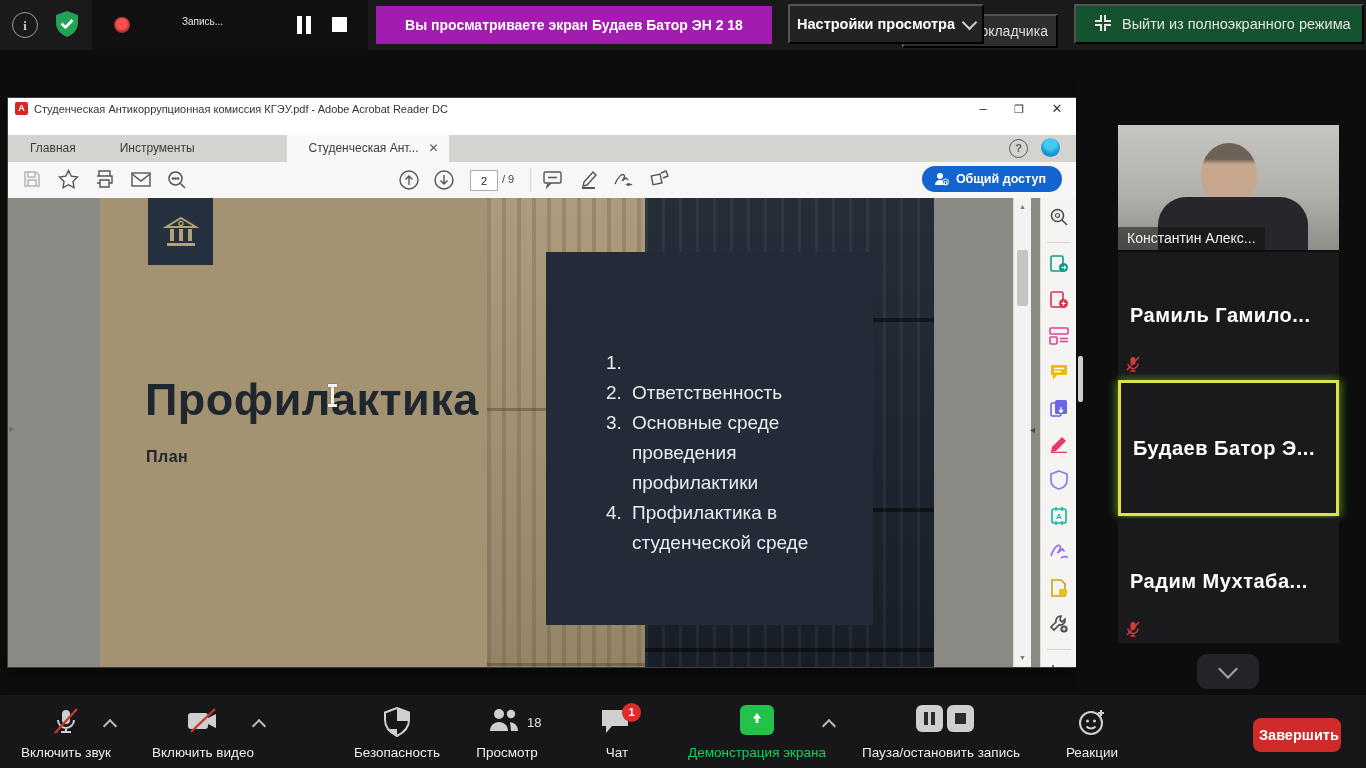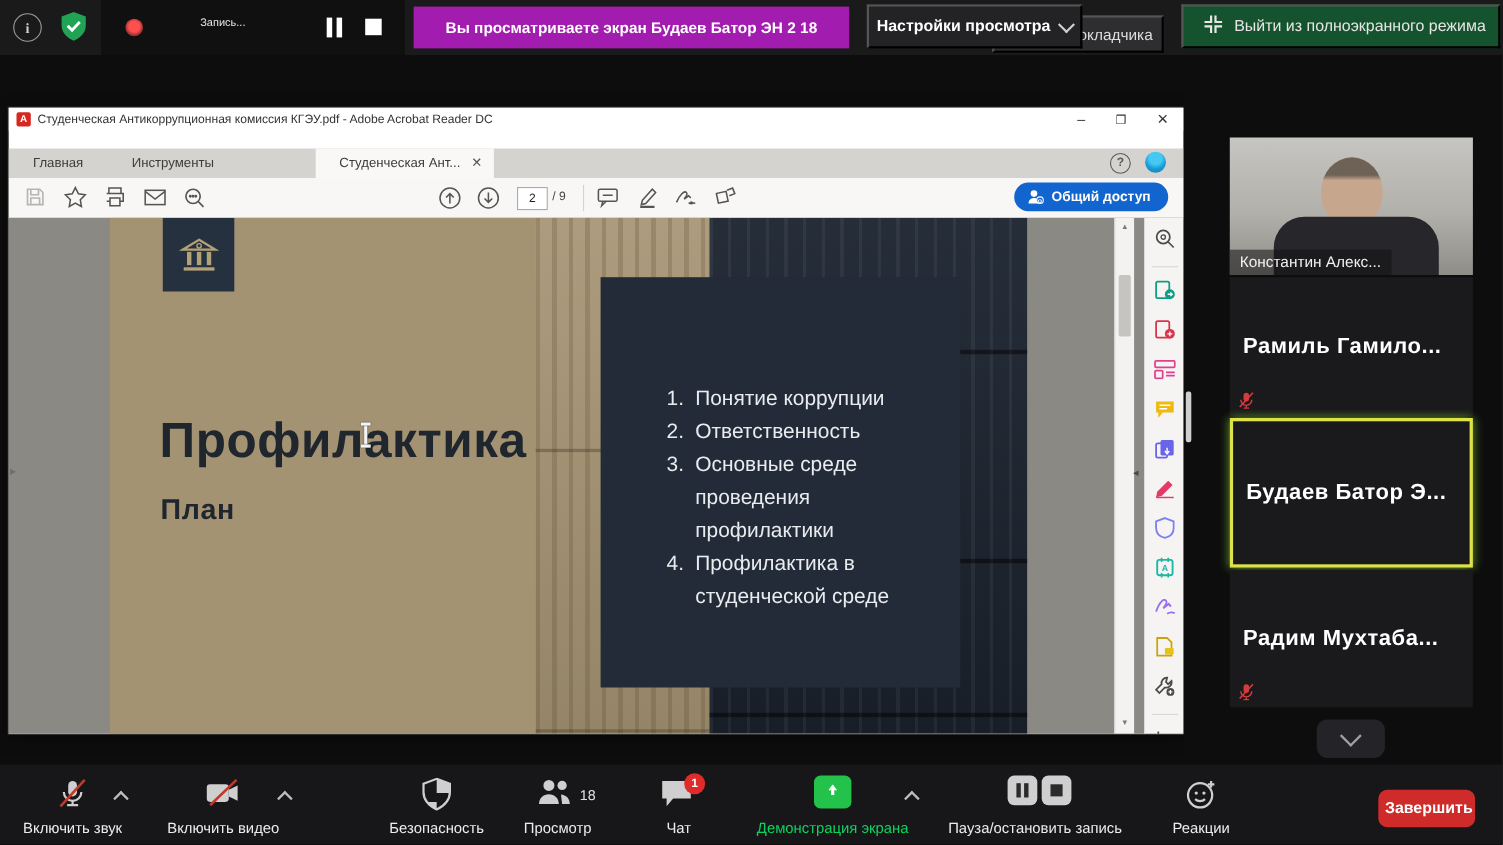--- a/index.html
+++ b/index.html
@@ -91,21 +91,21 @@
   .mid-band::after{content:"";position:absolute;left:0;right:0;top:210px;height:3px;background:rgba(60,48,28,.35);
     box-shadow:0 255px 0 rgba(60,48,28,.35);}
   .right-band{position:absolute;left:545px;top:0;width:289px;height:469px;background-color:#1d2531;
     background-image:repeating-linear-gradient(90deg,rgba(255,255,255,.05) 0 3px,rgba(0,0,0,0) 3px 17px),
       linear-gradient(180deg,rgba(255,255,255,.04),rgba(0,0,0,.18));}
   .right-band::after{content:"";position:absolute;left:0;right:0;top:120px;height:4px;background:rgba(0,0,0,.45);
     box-shadow:0 190px 0 rgba(0,0,0,.45),0 330px 0 rgba(0,0,0,.45);}
   .building-sq{position:absolute;left:48px;top:0;width:65px;height:67px;background:#26313f;
     display:flex;align-items:center;justify-content:center;}
   .slide-title{position:absolute;left:45px;top:176px;font-size:45px;font-weight:bold;color:#20262e;letter-spacing:.5px;}
-  .slide-subtitle{position:absolute;left:46px;top:250px;font-size:26px;font-weight:bold;color:#20262e;letter-spacing:.5px;}
+  .slide-subtitle{position:absolute;left:46px;top:250px;font-size:16px;font-weight:bold;color:#20262e;letter-spacing:.5px;}
   .ibeam{position:absolute;left:231px;top:188px;width:3px;height:19px;background:#f4f4f4;
     box-shadow:0 0 1px #000;}
   .ibeam::before,.ibeam::after{content:"";position:absolute;left:-3px;width:9px;height:3px;background:#f4f4f4;box-shadow:0 0 1px #000;}
   .ibeam::before{top:-2px}.ibeam::after{bottom:-2px}
   .panel{position:absolute;left:446px;top:54px;width:327px;height:373px;background:#222b37;
     padding:96px 0 0 60px;box-sizing:border-box;}
   .li-row{display:flex;color:#e9ecef;font-size:19px;line-height:30px;}
   .li-num{width:26px;flex:none;text-align:left;}
   .li-text{width:214px;}
 
@@ -312,21 +312,20 @@
               <rect x="25" y="13" width="4" height="12" fill="#b3a178"></rect>
               <rect x="4" y="27" width="28" height="3" fill="#b3a178"></rect>
             </svg>
         </div>
         <div class="slide-title">Профилактика</div>
         <span class="ibeam"></span>
         <div class="slide-subtitle">План</div>
         <div class="panel">
           <div class="li-row">
               <span class="li-num">1.</span>
-              <span class="li-text">Понятие коррупции</span>
             </div>
           <div class="li-row">
               <span class="li-num">2.</span>
               <span class="li-text">Ответственность</span>
             </div>
           <div class="li-row">
               <span class="li-num">3.</span>
               <span class="li-text">Основные среде проведения профилактики</span>
             </div>
           <div class="li-row">

